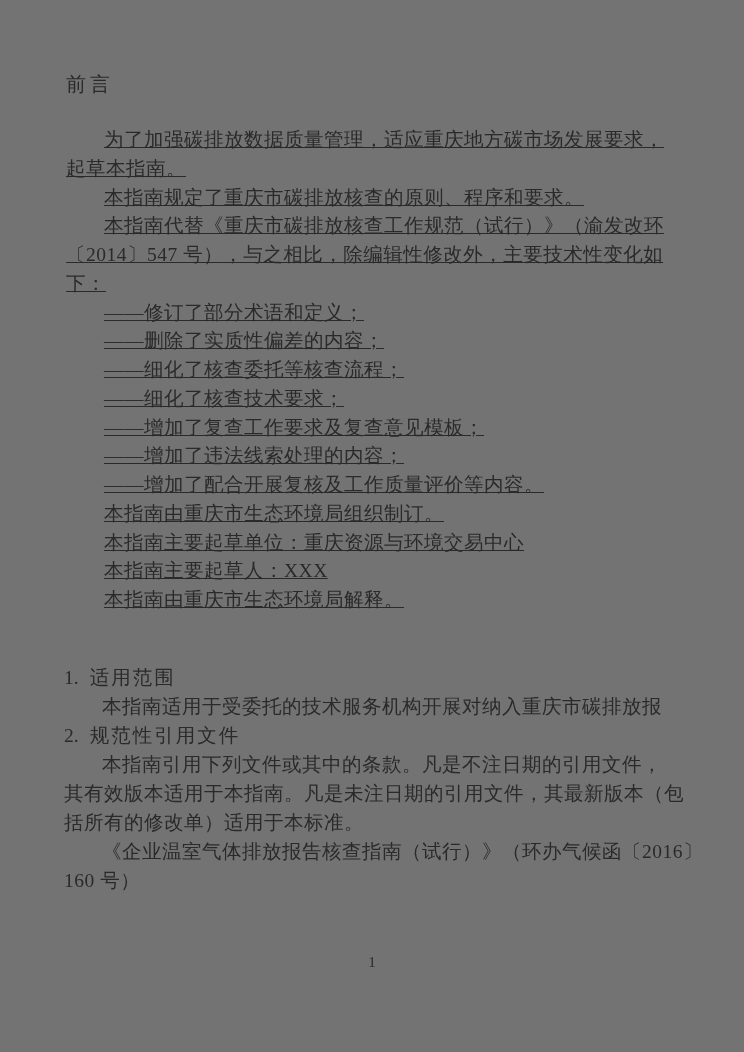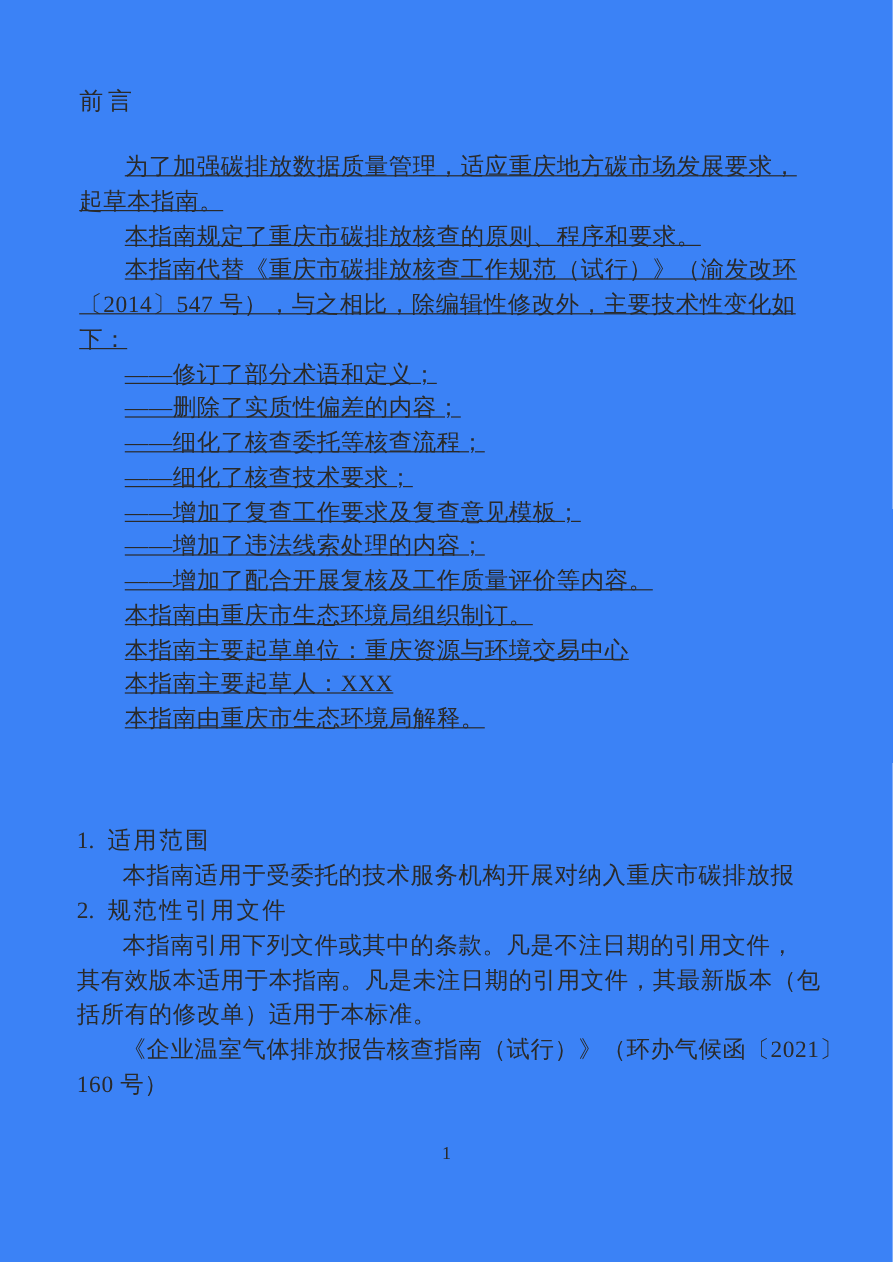--- a/index.html
+++ b/index.html
@@ -4,21 +4,21 @@
 <style>
   html, body {
     margin: 0;
     padding: 0;
     background: #ffffff;
   }
   .page {
     position: relative;
     width: 744px;
     height: 1052px;
-    background: #3b82f6;
+    background: #737373;
     overflow: hidden;
     font-family: "Liberation Serif", "DejaVu Serif", serif;
     color: #2a2a2a;
   }
   .preface-heading {
     position: absolute;
     left: 66px;
     top: 71px;
     font-size: 20px;
     letter-spacing: 4px;
@@ -33,21 +33,20 @@
   }
   .preface-body .line {
     height: 28.76px;
     line-height: 28.76px;
   }
   .sections {
     position: absolute;
     left: 64px;
     top: 663px;
     width: 624px;
-    margin-top: 24px;
   }
   .sections .line {
     height: 29px;
     line-height: 29px;
   }
   .line {
     font-size: 19.5px;
     letter-spacing: 0.5px;
     white-space: nowrap;
   }
@@ -104,20 +103,20 @@
       <span class="sec-num">1.</span><span class="sec-title">适用范围</span>
     </div>
     <div class="line indent">本指南适用于受委托的技术服务机构开展对纳入重庆市碳排放报</div>
 
     <div class="line sec-heading">
       <span class="sec-num">2.</span><span class="sec-title">规范性引用文件</span>
     </div>
     <div class="line indent">本指南引用下列文件或其中的条款。凡是不注日期的引用文件，</div>
     <div class="line">其有效版本适用于本指南。凡是未注日期的引用文件，其最新版本（包</div>
     <div class="line">括所有的修改单）适用于本标准。</div>
-    <div class="line indent">《企业温室气体排放报告核查指南（试行）》（环办气候函〔2021〕</div>
+    <div class="line indent">《企业温室气体排放报告核查指南（试行）》（环办气候函〔2016〕</div>
     <div class="line">160 号）</div>
 
   </div>
 
   <div class="page-number">1</div>
 
 </div>
 
 </body></html>

